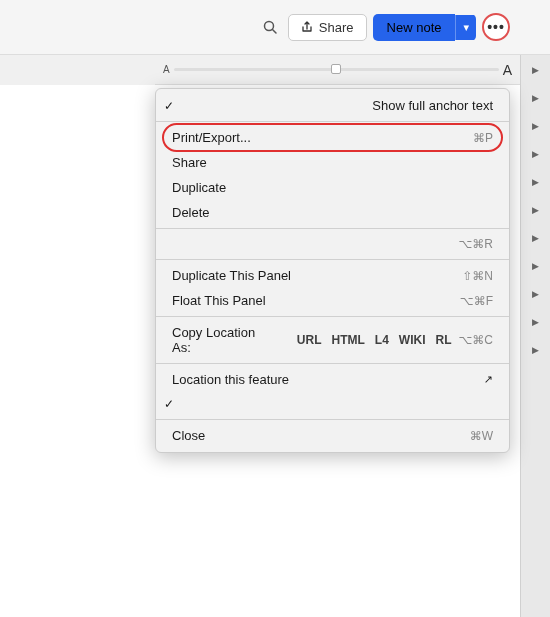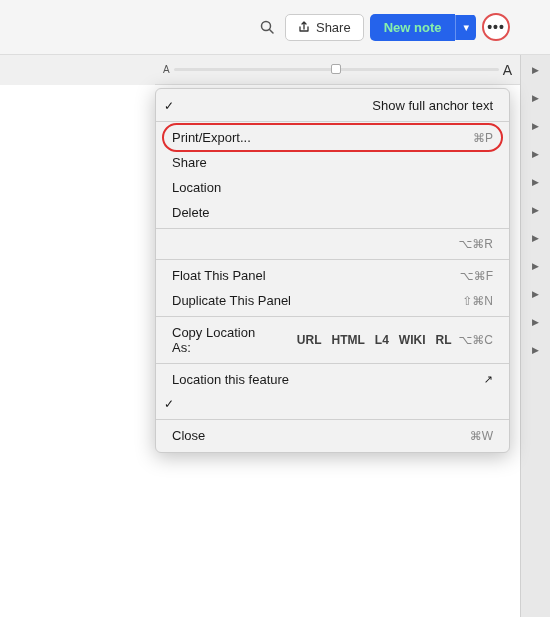--- a/index.html
+++ b/index.html
@@ -55,26 +55,26 @@
 
     .new-note-group {
       display: flex;
       align-items: center;
       border-radius: 5px;
       overflow: hidden;
     }
 
     .new-note-btn {
       background: #2563eb;
-      color: #86efac;
+      color: #000000;
       border: none;
       padding: 6px 14px;
       font-size: 13px;
       cursor: pointer;
-      font-weight: 700;
+      font-weight: 400;
     }
 
     .new-note-arrow {
       background: #2563eb;
       color: white;
       border: none;
       border-left: 1px solid rgba(255,255,255,0.3);
       padding: 6px 7px;
       font-size: 11px;
       cursor: pointer;
@@ -335,43 +335,43 @@
   <div class="menu-item print-export-item">
     <span>Print/Export...</span>
     <span class="shortcut">⌘P</span>
   </div>
 
   <div class="menu-item">
     <span>Share</span>
   </div>
 
   <div class="menu-item">
-    <span>Location</span>
+    <span>Duplicate</span>
   </div>
 
   <div class="menu-item">
     <span>Delete</span>
   </div>
 
   <div class="menu-separator"></div>
 
   <div class="menu-item">
     <span class="shortcut">⌥⌘R</span>
   </div>
 
   <div class="menu-separator"></div>
+
+  <div class="menu-item">
+    <span>Duplicate This Panel</span>
+    <span class="shortcut">⇧⌘N</span>
+  </div>
 
   <div class="menu-item">
     <span>Float This Panel</span>
     <span class="shortcut">⌥⌘F</span>
-  </div>
-
-  <div class="menu-item">
-    <span>Duplicate This Panel</span>
-    <span class="shortcut">⇧⌘N</span>
   </div>
 
   <div class="menu-separator"></div>
 
   <div class="copy-location-item">
     <span class="copy-location-label">Copy Location As:</span>
     <span class="copy-loc-link">URL</span>
     <span class="copy-loc-link">HTML</span>
     <span class="copy-loc-link">L4</span>
     <span class="copy-loc-link">WIKI</span>

